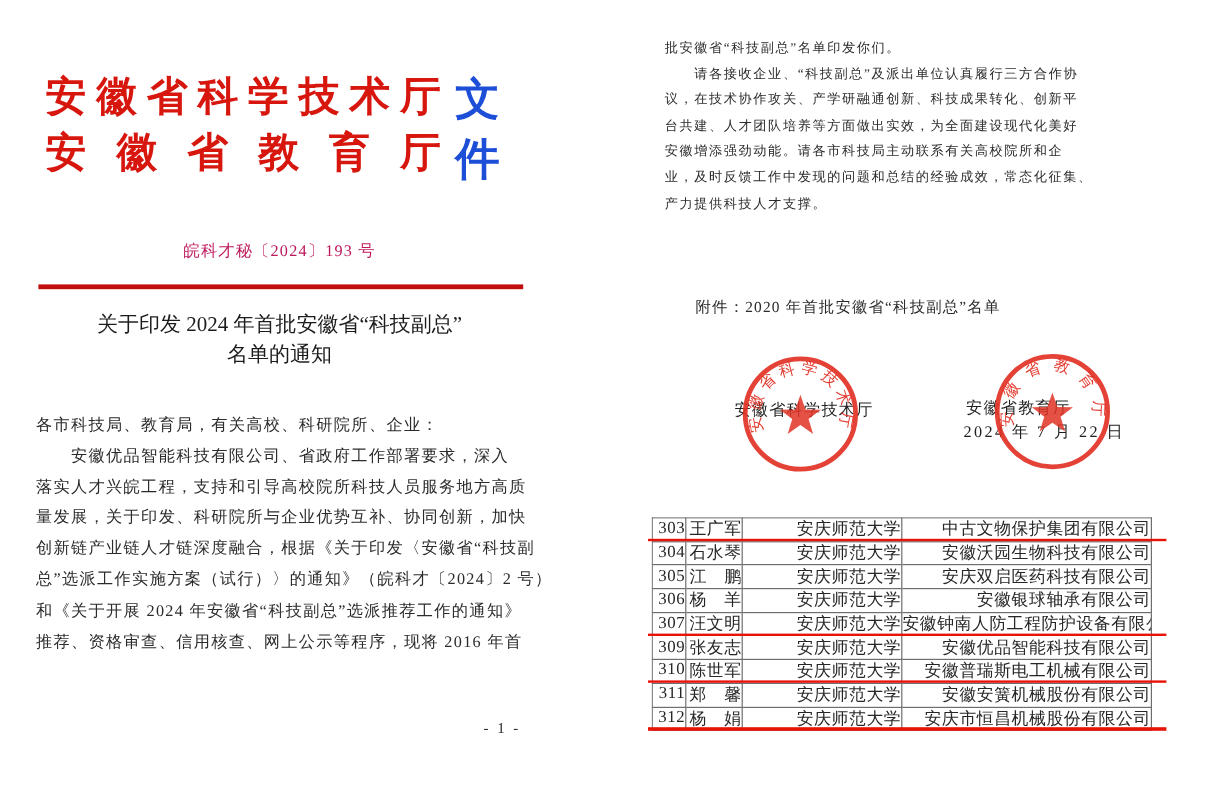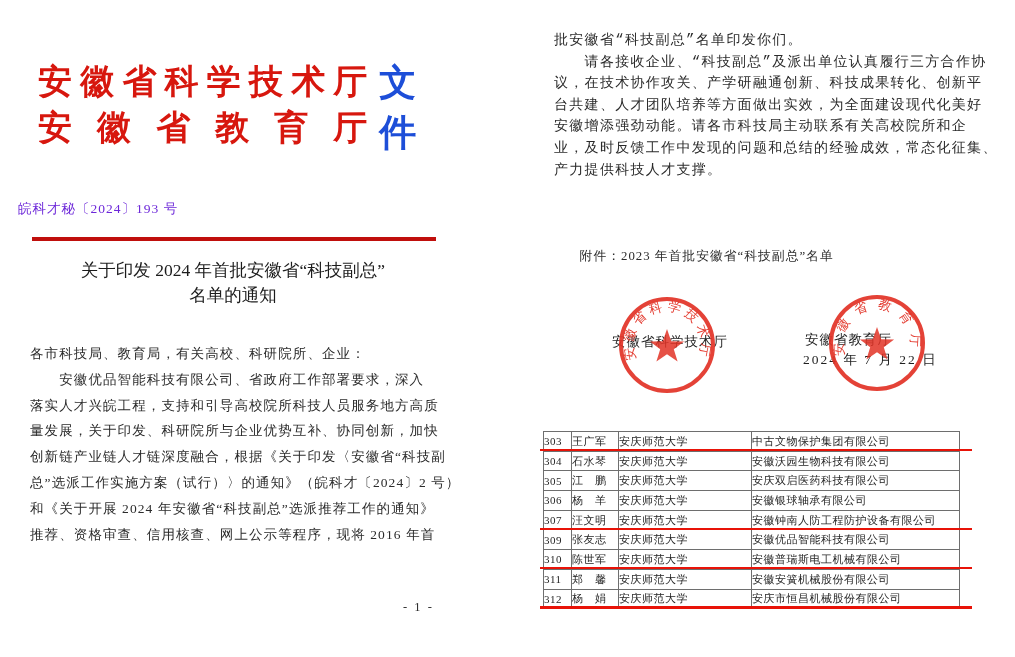--- a/index.html
+++ b/index.html
@@ -11,52 +11,52 @@
   .page{position:absolute;top:0;background:#fff;}
   #page1{left:18px;width:430px;height:657px;}
   #page2{left:540px;width:455px;height:657px;}
 
   .red-header{position:absolute;left:20px;top:52px;width:412px;display:flex;align-items:center;}
   .dept-lines{width:345px;}
   .dept-line{display:flex;justify-content:space-between;font-weight:bold;
     font-size:34px;line-height:46px;color:#d7170e;white-space:nowrap;}
   .doc-suffix{font-size:37px;font-weight:bold;color:#1d4ed8;margin-left:12px;margin-top:6px;}
 
-  .doc-number{position:absolute;left:0;top:200px;width:100%;
-    font-size:13.5px;letter-spacing:1px;color:#6d28d9;}
+  .doc-number{position:absolute;left:0;top:200px;width:100%;text-align:center;
+    font-size:13.5px;letter-spacing:1px;color:#be185d;}
   .red-rule{position:absolute;left:14px;top:237px;width:404px;height:3.5px;background:#c00f0c;}
 
   .doc-title{position:absolute;left:0;top:258px;width:100%;text-align:center;
     font-size:17.5px;font-weight:normal;line-height:25px;color:#1c1c1c;}
 
   .body-block{position:absolute;left:12px;top:341px;width:412px;}
   .bodyline{font-size:13.5px;line-height:25.8px;letter-spacing:1.1px;white-space:nowrap;color:#2b2b2b;}
   .page-num{position:absolute;left:385px;top:600px;font-size:12.5px;letter-spacing:2px;color:#2b2b2b;}
 
   
   .body-block2{position:absolute;left:14px;top:30px;width:418px;}
-  .bodyline2{font-size:14px;line-height:21.6px;letter-spacing:1.3px;white-space:nowrap;color:#2b2b2b;font-family:Liberation Mono, monospace;}
+  .bodyline2{font-size:11px;line-height:21.6px;letter-spacing:1.3px;white-space:nowrap;color:#2b2b2b;}
   .attachment-line{position:absolute;left:14px;top:248px;width:418px;
     font-size:12.8px;letter-spacing:1px;color:#2b2b2b;text-indent:2em;white-space:nowrap;}
 
   
   .seal{position:absolute;width:110px;height:110px;z-index:3;}
   #seal-left{left:72px;top:290px;}
   #seal-right{left:282px;top:288px;}
   .seal-overlay-name{position:absolute;z-index:2;font-size:13.5px;letter-spacing:1px;color:#1f1f1f;white-space:nowrap;}
   #overlay-name-left{left:72px;top:333px;}
   #overlay-name-right{left:265px;top:331px;}
   .seal-date{position:absolute;z-index:2;left:263px;top:351px;font-size:13.5px;
     letter-spacing:2px;color:#1f1f1f;white-space:nowrap;}
 
   
   .table-wrap{position:absolute;left:3px;top:431px;width:418px;height:212px;overflow:hidden;}
   table.roster{border-collapse:collapse;width:416px;table-layout:fixed;}
   table.roster td{border:1px solid #6e6e6e;height:18.7px;padding:0;
-    font-size:11px;letter-spacing:0.5px;text-align:left;vertical-align:middle;
+    font-size:14px;letter-spacing:0.5px;text-align:right;vertical-align:middle;
     color:#262626;overflow:hidden;white-space:nowrap;margin-left:12px;}
   col.c-no{width:28px;} col.c-name{width:47px;} col.c-univ{width:133px;} col.c-comp{width:208px;}
 
   .annotations{position:absolute;left:0px;top:431px;width:432px;height:226px;z-index:5;pointer-events:none;}
   .red-underline{position:absolute;left:0;width:432px;height:2.6px;background:#e81308;}
 </style>
 </head>
 <body>
 
 <div id="canvas">
@@ -113,21 +113,21 @@
 
     <div class="body-block2">
         <div class="bodyline2">批安徽省“科技副总”名单印发你们。</div>
         <div class="bodyline2">　　请各接收企业、“科技副总”及派出单位认真履行三方合作协</div>
         <div class="bodyline2">议，在技术协作攻关、产学研融通创新、科技成果转化、创新平</div>
         <div class="bodyline2">台共建、人才团队培养等方面做出实效，为全面建设现代化美好</div>
         <div class="bodyline2">安徽增添强劲动能。请各市科技局主动联系有关高校院所和企</div>
         <div class="bodyline2">业，及时反馈工作中发现的问题和总结的经验成效，常态化征集、</div>
         <div class="bodyline2">产力提供科技人才支撑。</div>
       </div>
-    <div class="attachment-line">附件：2023 年首批安徽省“科技副总”名单</div>
+    <div class="attachment-line">附件：2020 年首批安徽省“科技副总”名单</div>
 
     <div class="seal-overlay-name" id="overlay-name-left">安徽省科学技术厅</div>
     <div class="seal-overlay-name" id="overlay-name-right">安徽省教育厅</div>
     <div class="seal-date">2024 年 7 月 22 日</div>
 
     <svg id="seal-left" class="seal" viewBox="0 0 110 110">
       <circle cx="55" cy="55" r="46" fill="none" stroke="#e23226" stroke-width="4" opacity="0.92"></circle>
       <path id="arcL" d="M 25.6 72 A 34 34 0 1 1 84.4 72" fill="none"></path>
       <text font-size="13" fill="#e23226" letter-spacing="4" opacity="0.95">
         <textPath href="#arcL" startOffset="50%" text-anchor="middle">安徽省科学技术厅</textPath>

